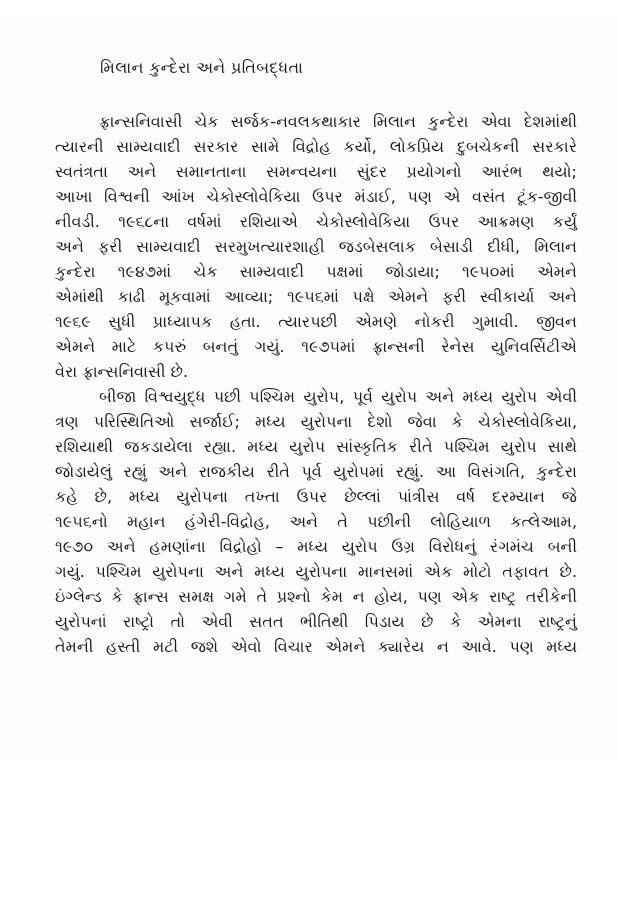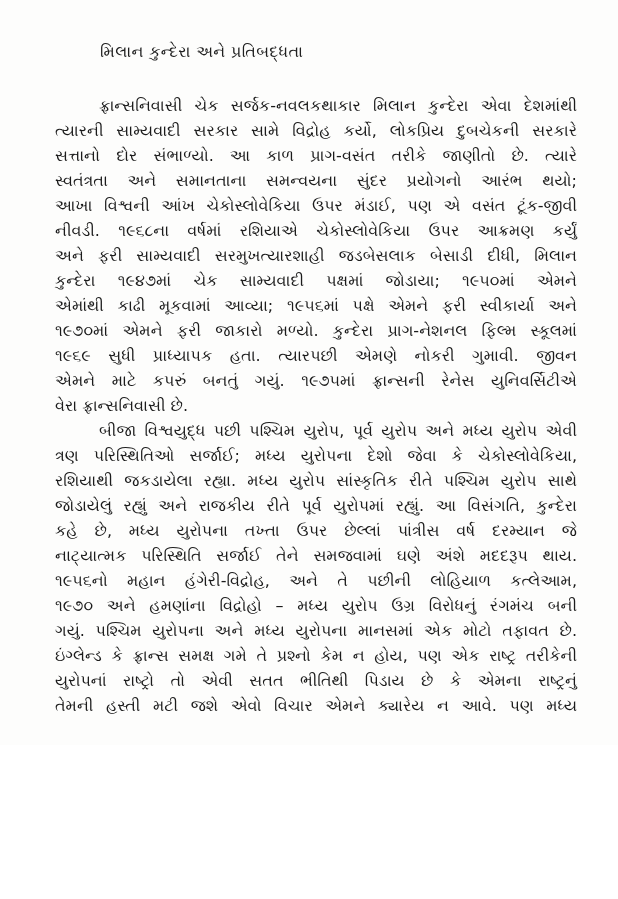--- a/index.html
+++ b/index.html
@@ -5,20 +5,21 @@
   html, body { margin: 0; padding: 0; background: #ffffff; }
   .page {
     position: relative;
     width: 618px;
     height: 745px;
     background: #fdfdfc;
     color: #1b1b1b;
     font-family: "DejaVu Sans", sans-serif;
     overflow: hidden;
     box-sizing: border-box;
+    margin-top: 16px;
   }
   .chapter-title {
     position: absolute;
     left: 100px;
     top: 42px;
     font-size: 16px;
     letter-spacing: 0.3px;
     color: #202020;
     white-space: nowrap;
   }
@@ -56,40 +57,37 @@
 
 <div class="page">
 
   <div class="chapter-title">મિલાન કુન્દેરા અને પ્રતિબદ્ધતા</div>
 
   <div class="text-block">
 
     <div class="para">
       <div class="line first">ફ્રાન્સનિવાસી ચેક સર્જક-નવલકથાકાર મિલાન કુન્દેરા એવા દેશમાંથી</div>
       <div class="line">ત્યારની સામ્યવાદી સરકાર સામે વિદ્રોહ કર્યો, લોકપ્રિય દુબચેકની સરકારે</div>
-      <div class="line">સત્તાનો દોર સંભાળ્યો. આ કાળ પ્રાગ-વસંત તરીકે જાણીતો છે. ત્યારે</div>
       <div class="line">સ્વતંત્રતા અને સમાનતાના સમન્વયના સુંદર પ્રયોગનો આરંભ થયો;</div>
       <div class="line">આખા વિશ્વની આંખ ચેકોસ્લોવેકિયા ઉપર મંડાઈ, પણ એ વસંત ટૂંક-જીવી</div>
       <div class="line">નીવડી. ૧૯૬૮ના વર્ષમાં રશિયાએ ચેકોસ્લોવેકિયા ઉપર આક્રમણ કર્યું</div>
       <div class="line">અને ફરી સામ્યવાદી સરમુખત્યારશાહી જડબેસલાક બેસાડી દીધી, મિલાન</div>
       <div class="line">કુન્દેરા ૧૯૪૭માં ચેક સામ્યવાદી પક્ષમાં જોડાયા; ૧૯૫૦માં એમને</div>
       <div class="line">એમાંથી કાઢી મૂકવામાં આવ્યા; ૧૯૫૬માં પક્ષે એમને ફરી સ્વીકાર્યા અને</div>
-      <div class="line">૧૯૭૦માં એમને ફરી જાકારો મળ્યો. કુન્દેરા પ્રાગ-નેશનલ ફિલ્મ સ્કૂલમાં</div>
       <div class="line">૧૯૬૯ સુધી પ્રાધ્યાપક હતા. ત્યારપછી એમણે નોકરી ગુમાવી. જીવન</div>
       <div class="line">એમને માટે કપરું બનતું ગયું. ૧૯૭૫માં ફ્રાન્સની રેનેસ યુનિવર્સિટીએ</div>
       <div class="line para-end">વેરા ફ્રાન્સનિવાસી છે.</div>
     </div>
 
     <div class="para">
       <div class="line first">બીજા વિશ્વયુદ્ધ પછી પશ્ચિમ યુરોપ, પૂર્વ યુરોપ અને મધ્ય યુરોપ એવી</div>
       <div class="line">ત્રણ પરિસ્થિતિઓ સર્જાઈ; મધ્ય યુરોપના દેશો જેવા કે ચેકોસ્લોવેકિયા,</div>
       <div class="line">રશિયાથી જકડાયેલા રહ્યા. મધ્ય યુરોપ સાંસ્કૃતિક રીતે પશ્ચિમ યુરોપ સાથે</div>
       <div class="line">જોડાયેલું રહ્યું અને રાજકીય રીતે પૂર્વ યુરોપમાં રહ્યું. આ વિસંગતિ, કુન્દેરા</div>
       <div class="line">કહે છે, મધ્ય યુરોપના તખ્તા ઉપર છેલ્લાં પાંત્રીસ વર્ષ દરમ્યાન જે</div>
-      <div class="line">નાટ્યાત્મક પરિસ્થિતિ સર્જાઈ તેને સમજવામાં ઘણે અંશે મદદરૂપ થાય.</div>
       <div class="line">૧૯૫૬નો મહાન હંગેરી-વિદ્રોહ, અને તે પછીની લોહિયાળ કત્લેઆમ,</div>
       <div class="line">૧૯૭૦ અને હમણાંના વિદ્રોહો – મધ્ય યુરોપ ઉગ્ર વિરોધનું રંગમંચ બની</div>
       <div class="line">ગયું. પશ્ચિમ યુરોપના અને મધ્ય યુરોપના માનસમાં એક મોટો તફાવત છે.</div>
       <div class="line">ઇંગ્લેન્ડ કે ફ્રાન્સ સમક્ષ ગમે તે પ્રશ્નો કેમ ન હોય, પણ એક રાષ્ટ્ર તરીકેની</div>
       <div class="line">યુરોપનાં રાષ્ટ્રો તો એવી સતત ભીતિથી પિડાય છે કે એમના રાષ્ટ્રનું</div>
       <div class="line">તેમની હસ્તી મટી જશે એવો વિચાર એમને ક્યારેય ન આવે. પણ મધ્ય</div>
     </div>
 
   </div>
 

